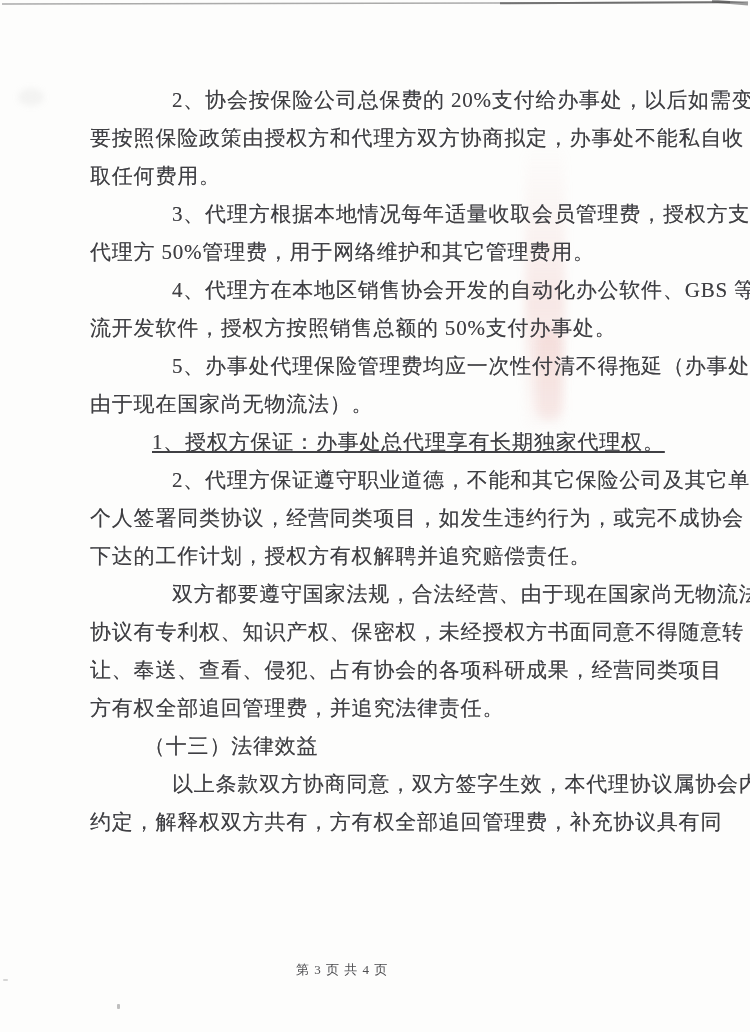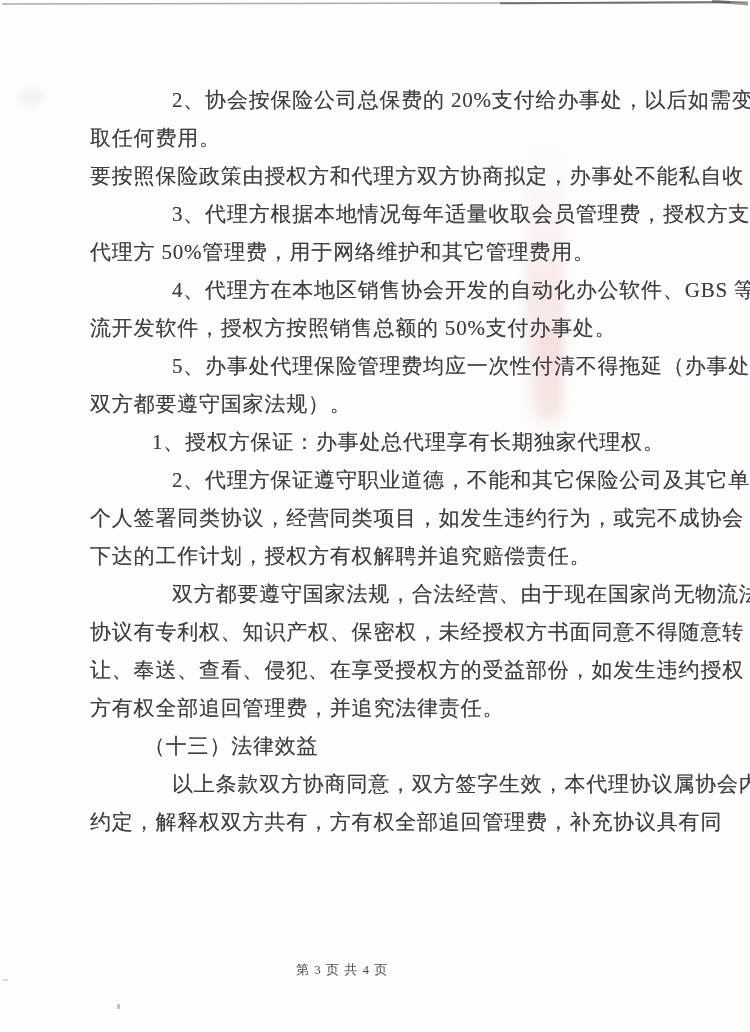--- a/index.html
+++ b/index.html
@@ -83,21 +83,21 @@
     letter-spacing: 0.8px;
     text-shadow: 0 0 0.6px rgba(63,63,67,0.55);
   }
   .line {
     height: 38px;
     line-height: 38px;
     white-space: nowrap;
   }
   .indent-a { padding-left: 82px; }  
   .indent-b { padding-left: 54px; }  
-  .indent-c { padding-left: 62px; }  
+  .indent-c { padding-left: 62px; text-decoration: underline; }  
   .footer {
     position: absolute;
     top: 961px;
     left: 0;
     width: 684px;
     text-align: center;
     font-size: 13px;
     letter-spacing: 1px;
     color: #4d4d50;
   }
@@ -114,35 +114,35 @@
   </svg>
 
   <div class="smudge"></div>
   <div class="pink-streak"></div>
   <div class="pink-streak-2"></div>
   <div class="speck s1"></div>
   <div class="speck s2"></div>
 
   <div class="text-block">
     <div class="line indent-a">2、协会按保险公司总保费的 20%支付给办事处，以后如需变更</div>
+    <div class="line">要按照保险政策由授权方和代理方双方协商拟定，办事处不能私自收</div>
     <div class="line">取任何费用。</div>
-    <div class="line">要按照保险政策由授权方和代理方双方协商拟定，办事处不能私自收</div>
     <div class="line indent-a">3、代理方根据本地情况每年适量收取会员管理费，授权方支付</div>
     <div class="line">代理方 50%管理费，用于网络维护和其它管理费用。</div>
     <div class="line indent-a">4、代理方在本地区销售协会开发的自动化办公软件、GBS 等物</div>
     <div class="line">流开发软件，授权方按照销售总额的 50%支付办事处。</div>
     <div class="line indent-a">5、办事处代理保险管理费均应一次性付清不得拖延（办事处不</div>
-    <div class="line">双方都要遵守国家法规）。</div>
+    <div class="line">由于现在国家尚无物流法）。</div>
     <div class="line indent-c">1、授权方保证：办事处总代理享有长期独家代理权。</div>
     <div class="line indent-a">2、代理方保证遵守职业道德，不能和其它保险公司及其它单位和</div>
     <div class="line">个人签署同类协议，经营同类项目，如发生违约行为，或完不成协会</div>
     <div class="line">下达的工作计划，授权方有权解聘并追究赔偿责任。</div>
     <div class="line indent-a">双方都要遵守国家法规，合法经营、由于现在国家尚无物流法、</div>
     <div class="line">协议有专利权、知识产权、保密权，未经授权方书面同意不得随意转</div>
-    <div class="line">让、奉送、查看、侵犯、在享受授权方的受益部份，如发生违约授权</div>
+    <div class="line">让、奉送、查看、侵犯、占有协会的各项科研成果，经营同类项目</div>
     <div class="line">方有权全部追回管理费，并追究法律责任。</div>
     <div class="line indent-b">（十三）法律效益</div>
     <div class="line indent-a">以上条款双方协商同意，双方签字生效，本代理协议属协会内部</div>
     <div class="line">约定，解释权双方共有，方有权全部追回管理费，补充协议具有同</div>
   </div>
 
   <div class="footer">第 3 页 共 4 页</div>
 
 </div>
 

